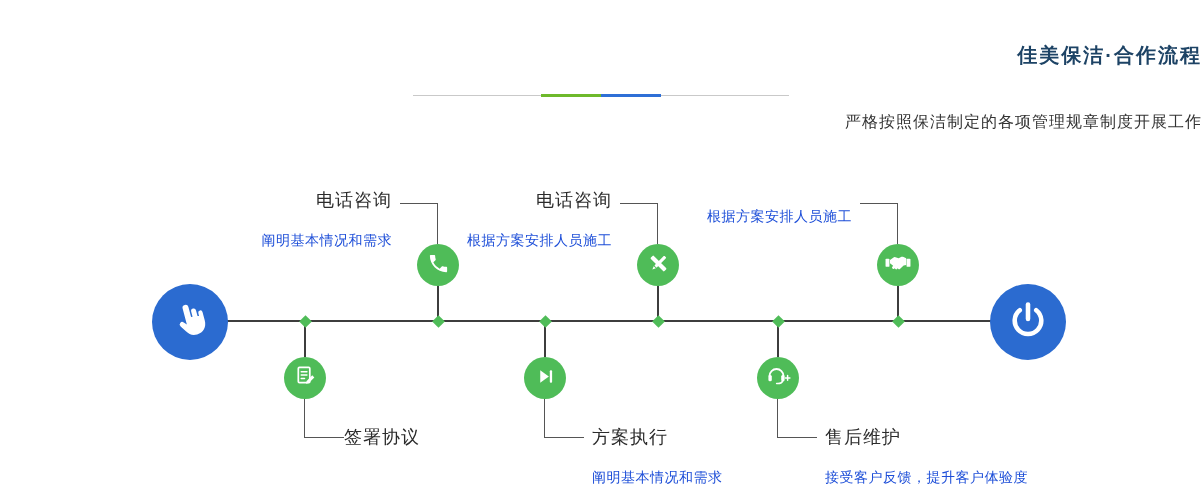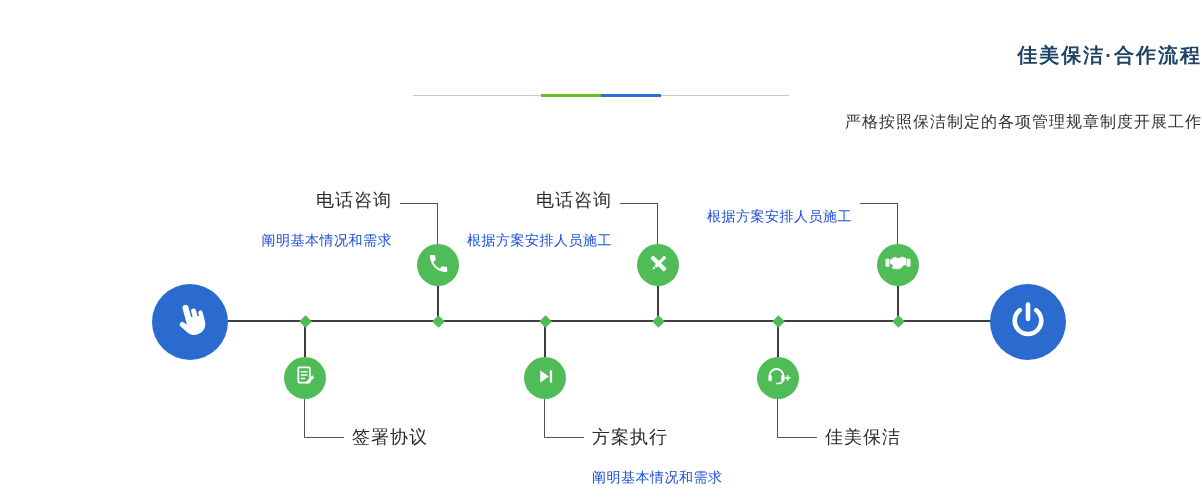--- a/index.html
+++ b/index.html
@@ -146,21 +146,21 @@
     <div class="node" style="left:284px;top:357px">
       <span>
         <svg viewBox="0 0 24 24" width="23" height="23">
           <rect x="4.5" y="2.5" width="12" height="16" rx="1.2" fill="none" stroke="#fff" stroke-width="1.8"></rect>
           <path d="M7.5 7h6M7.5 10.5h6M7.5 14h3.5" stroke="#fff" stroke-width="1.5" stroke-linecap="round" fill="none"></path>
           <path d="M13.2 16.6l5.8-5.8 2.2 2.2-5.8 5.8-2.9.7z" fill="#fff"></path>
         </svg>
       </span>
     </div>
     <div class="conn-bottom" style="left:304px"></div>
-    <div class="step-text bottom" style="left:352px">
+    <div class="step-text bottom" style="left:344px">
       <div class="t">签署协议</div>
     </div>
 
     <div class="stem" style="left:544px;top:322px;height:35px"></div>
     <div class="node" style="left:524px;top:357px">
       <span>
         <svg viewBox="0 0 24 24" width="23" height="23" fill="#fff">
           <path d="M6.5 5.5l9 6.5-9 6.5z"></path>
           <rect x="16.5" y="5.5" width="2.4" height="13" rx="1"></rect>
         </svg>
@@ -179,17 +179,18 @@
           <path d="M4.5 12a7 7 0 0 1 14 0" fill="none" stroke="#fff" stroke-width="1.8"></path>
           <rect x="3.4" y="11" width="3.4" height="6.2" rx="1.5" fill="#fff"></rect>
           <rect x="16.2" y="11" width="3.4" height="6.2" rx="1.5" fill="#fff"></rect>
           <path d="M17.9 16.8a5.6 5.6 0 0 1-4.9 2.8h-1.4" fill="none" stroke="#fff" stroke-width="1.5" stroke-linecap="round"></path>
           <path d="M22.6 11.6v4.6M20.3 13.9h4.6" stroke="#fff" stroke-width="1.5" stroke-linecap="round"></path>
         </svg>
       </span>
     </div>
     <div class="conn-bottom" style="left:777px"></div>
     <div class="step-text bottom" style="left:825px">
-      <div class="t">佳美保洁</div>
+      <div class="t">售后维护</div>
+      <div class="d">接受客户反馈，提升客户体验度</div>
     </div>
 
   </div>
 </div>
 
 </body></html>

